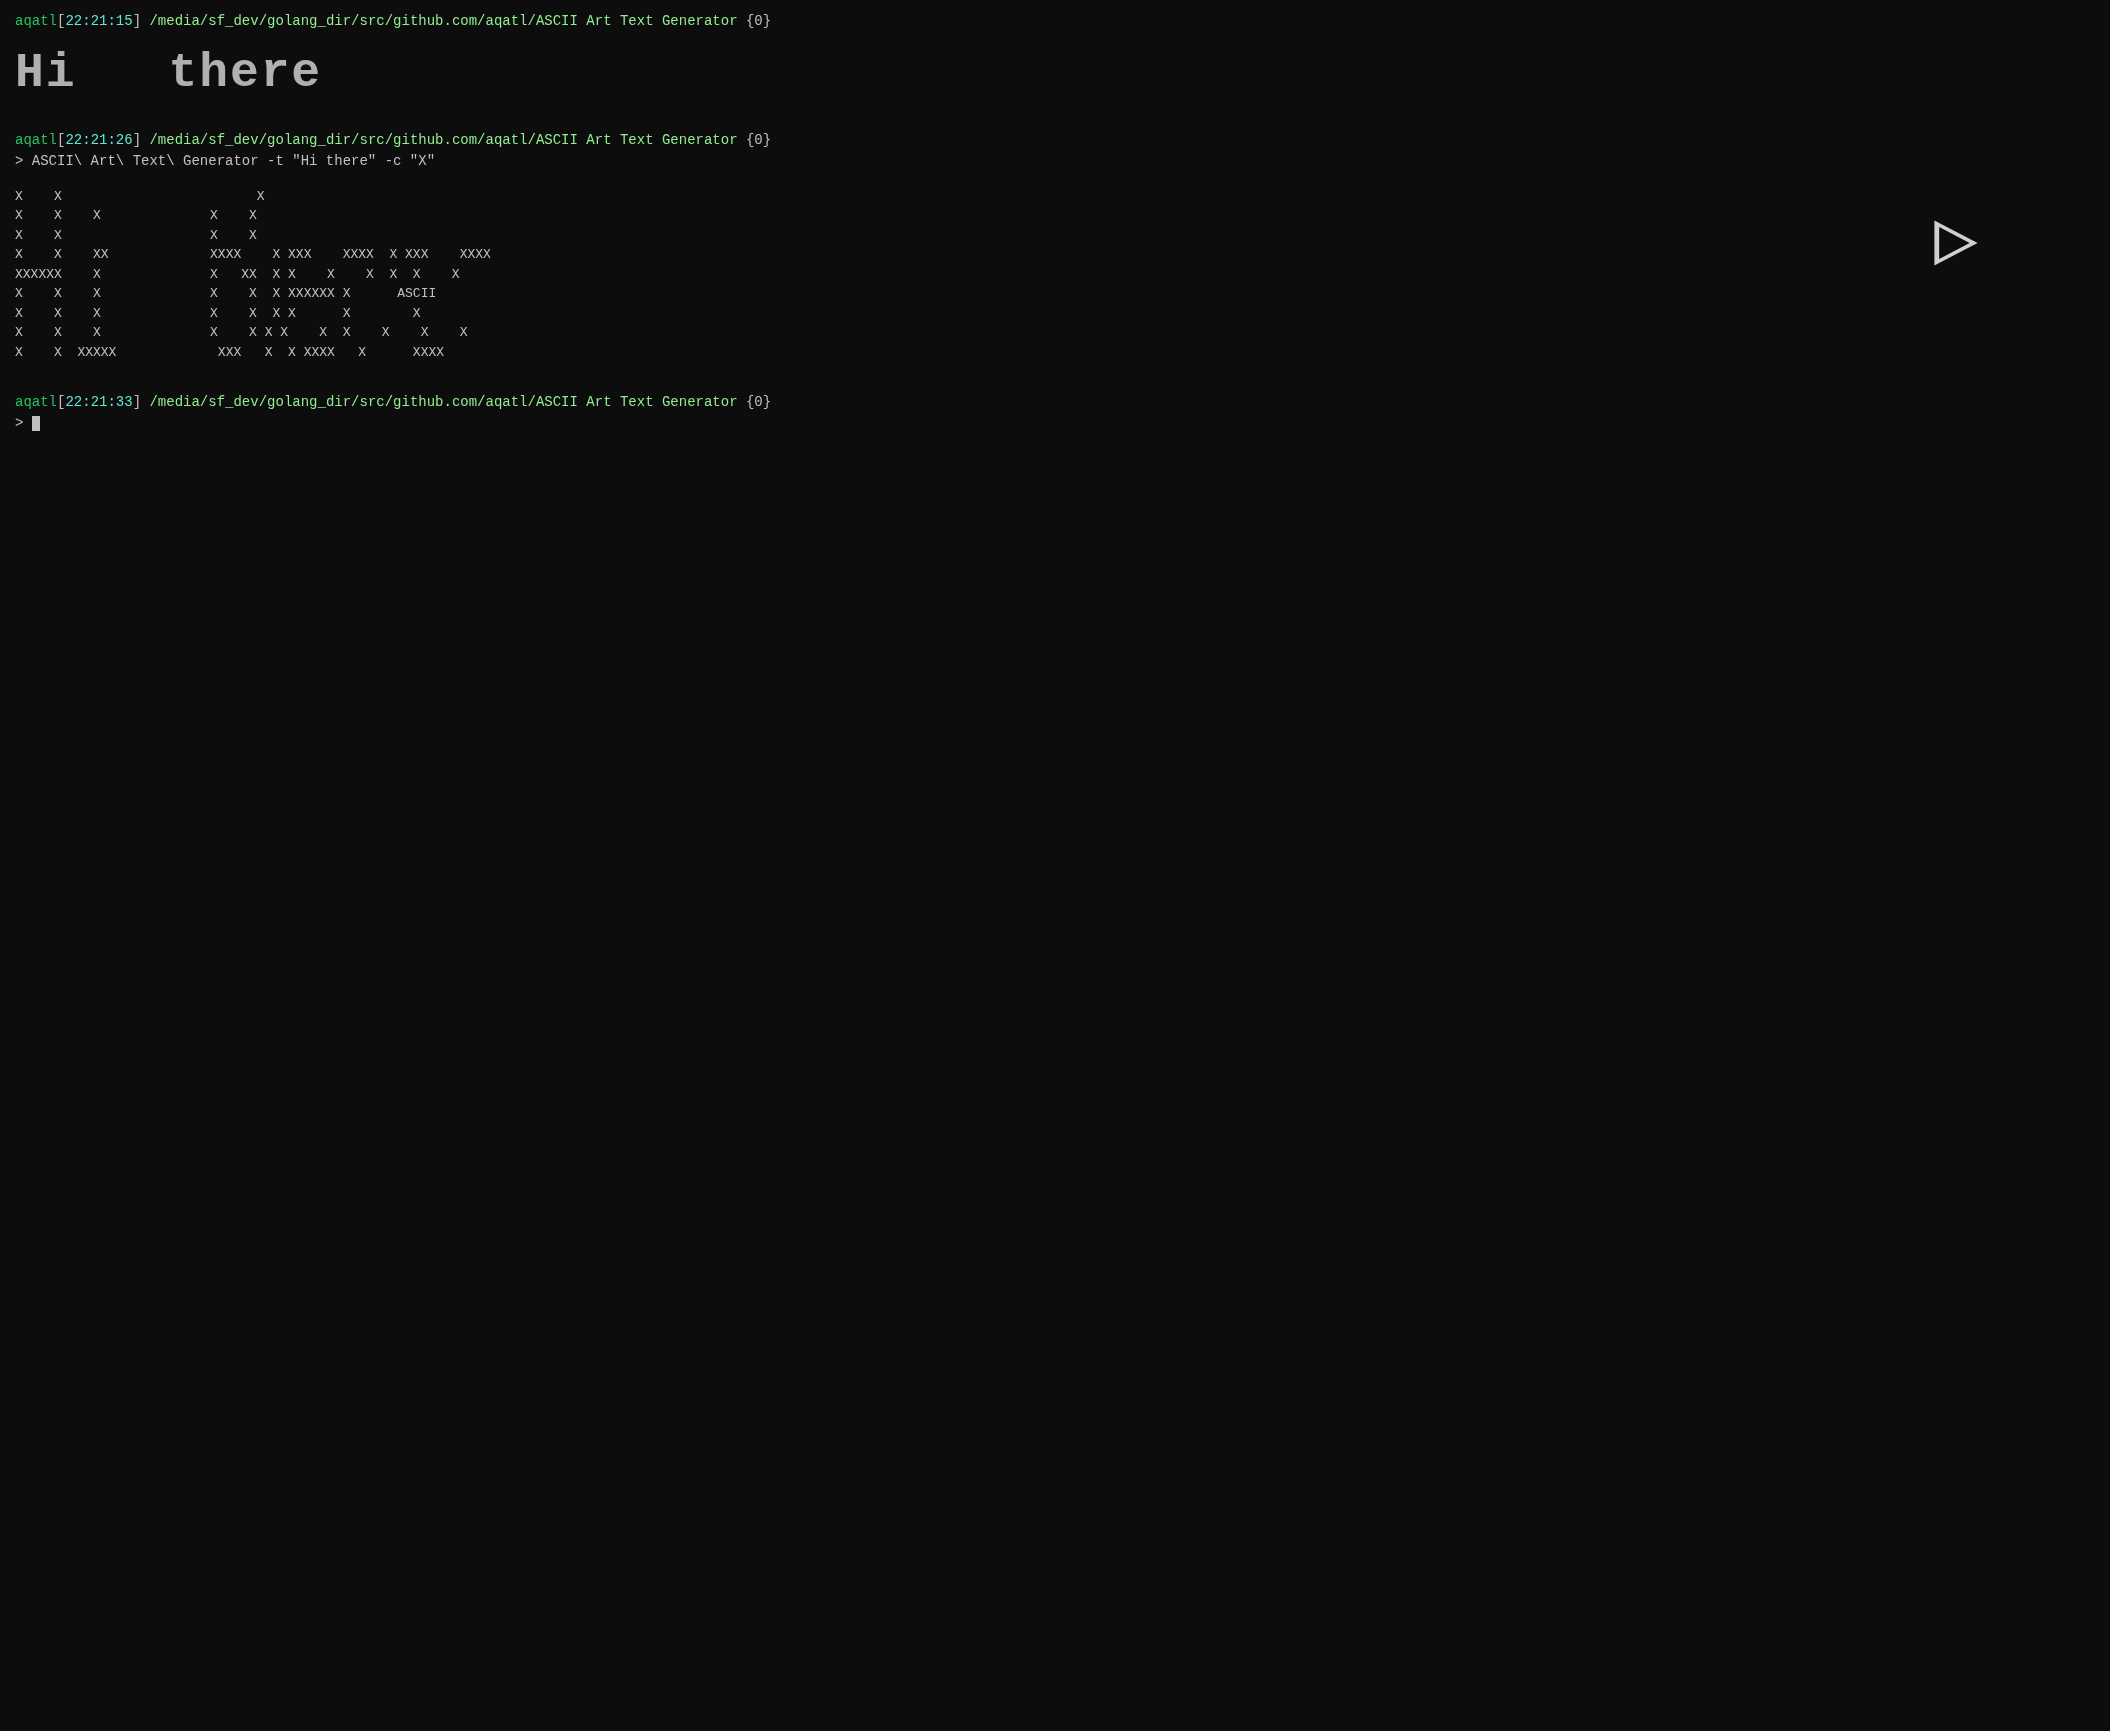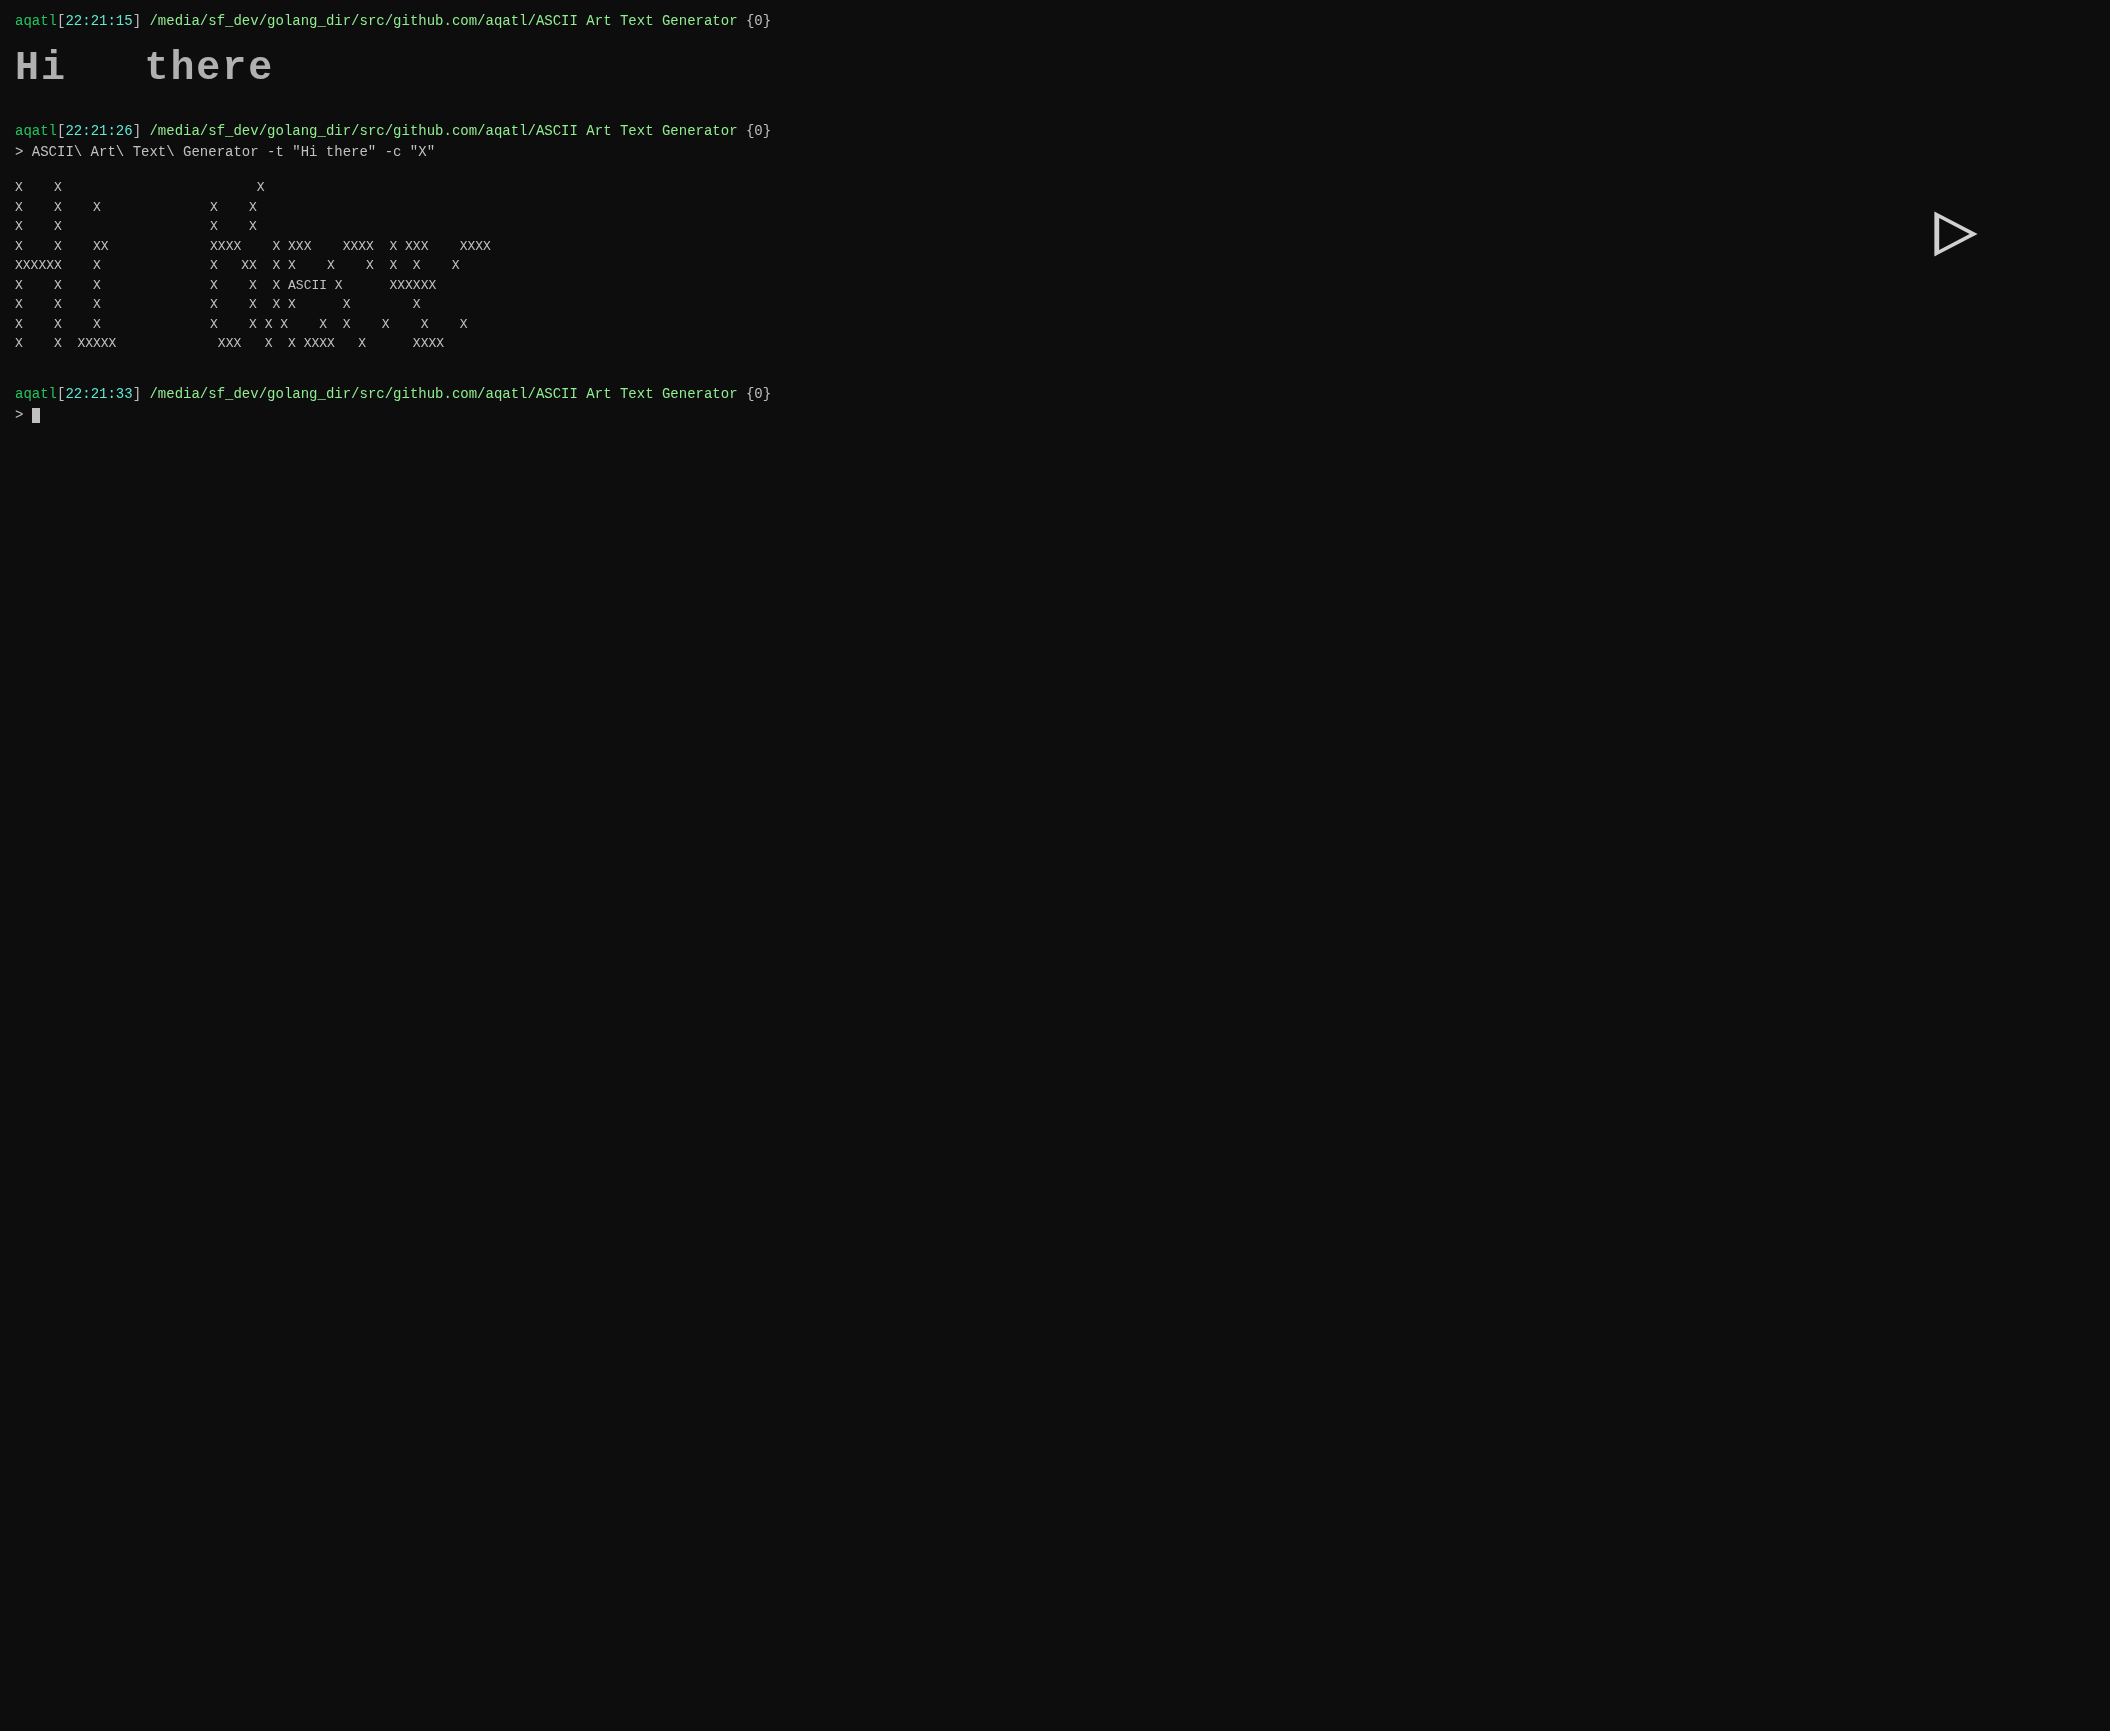--- a/index.html
+++ b/index.html
@@ -53,21 +53,21 @@
     .command-prompt {
       color: #c0c0c0;
     }
 
     .ascii-art-block {
       margin: 15px 0 15px 0;
       position: relative;
     }
 
     .ascii-large {
-      font-size: 40px;
+      font-size: 48px;
       font-weight: bold;
       color: #b0b0b0;
       letter-spacing: 1.9px;
       font-family: 'Courier New', Courier, monospace;
       line-height: 1.1;
     }
 
     .ascii-x-art {
       font-family: 'Courier New', Courier, monospace;
       font-size: 13px;
@@ -139,21 +139,21 @@
     <span>ASCII\ Art\ Text\ Generator -t "Hi there" -c "X"</span>
   </div>
 </div>
 
 <div class="ascii-art-block" style="position:relative;">
   <pre class="ascii-x-art">X    X                         X
 X    X    X              X    X
 X    X                   X    X
 X    X    XX             XXXX    X XXX    XXXX  X XXX    XXXX
 XXXXXX    X              X   XX  X X    X    X  X  X    X
-X    X    X              X    X  X ASCII X      XXXXXX
+X    X    X              X    X  X XXXXXX X      ASCII
 X    X    X              X    X  X X      X        X
 X    X    X              X    X X X    X  X    X    X    X
 X    X  XXXXX             XXX   X  X XXXX   X      XXXX</pre>
 
   <div class="play-button-container" style="position:absolute; right:111px; top:28px;">
     <svg class="play-icon-svg" viewBox="0 0 70 60" xmlns="http://www.w3.org/2000/svg">
 
       <polygon points="8,2 62,30 8,58" fill="#d0d0d0"></polygon>
 
       <polygon points="14,10 52,30 14,50" fill="#0d0d0d"></polygon>

